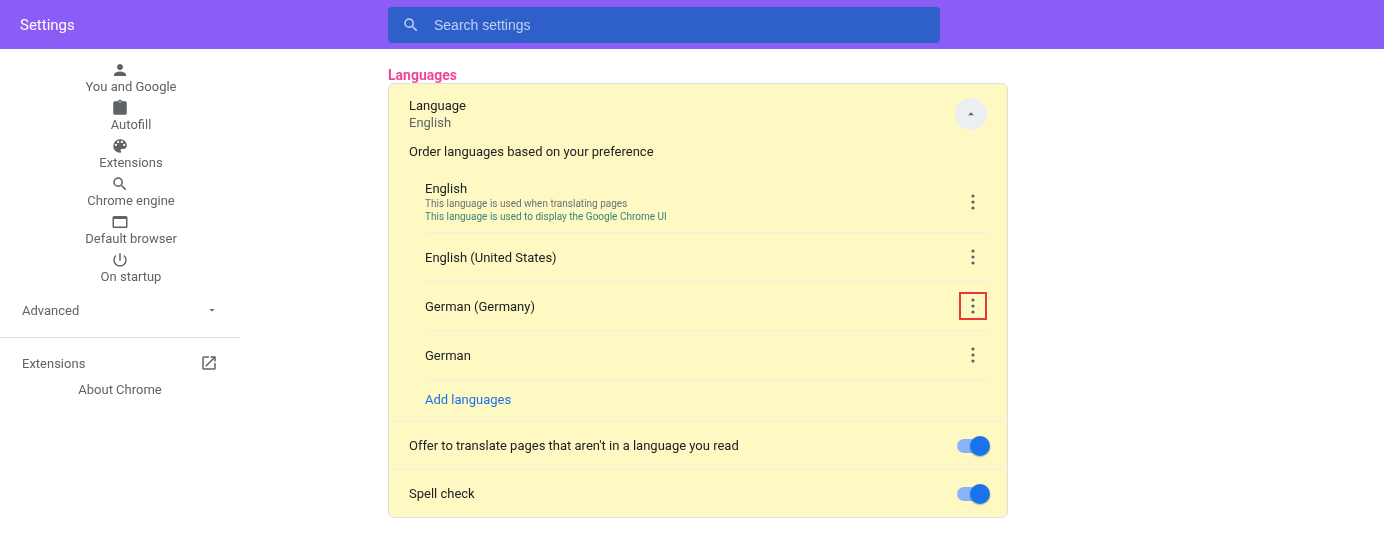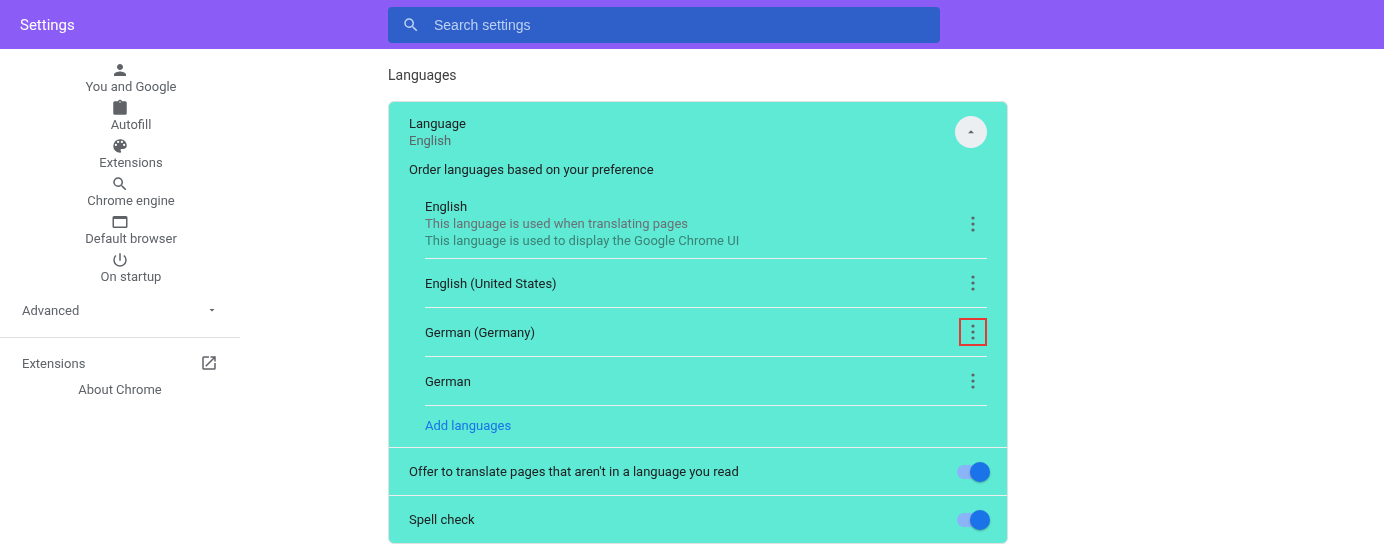--- a/index.html
+++ b/index.html
@@ -14,34 +14,34 @@
   .sidebar { width: 240px; padding-top: 12px; font-size: 13px; color: #5f6368; }
   .side-item { display: flex; align-items: center; height: 38px; padding: 0 22px; cursor: pointer; flex-direction: column; }
   .side-item svg { width: 18px; height: 18px; fill: #5f6368; flex-shrink: 0; }
   .side-item span { margin-left: 22px; }
   .adv-row { display: flex; align-items: center; justify-content: space-between; height: 42px; padding: 0 22px; cursor: pointer; }
   .adv-row svg { width: 12px; height: 12px; fill: #5f6368; }
   .divider { height: 1px; background: #e0e0e0; margin: 6px 0; }
   .ext-row { display: flex; align-items: center; justify-content: space-between; height: 38px; padding: 0 22px; cursor: pointer; }
   .ext-row svg { width: 18px; height: 18px; fill: #5f6368; }
   .main { flex: 1; padding: 18px 0 0 148px; }
-  .section-title { font-size: 14px; color: #404040; margin-bottom: 18px; font-weight: 400; }
-  .card { width: 620px; border: 1px solid #e0e0e0; border-radius: 6px; background: #5eead4; }
+  .section-title { font-size: 14px; color: #ec4899; font-weight: 700; }
+  .card { width: 620px; border: 1px solid #e0e0e0; border-radius: 6px; background: #fef9c3; }
   .card-row { padding: 14px 20px; position: relative; }
   .lang-header { display: flex; align-items: center; justify-content: space-between; }
   .lang-title { font-size: 13px; color: #202124; }
   .lang-sub { font-size: 13px; color: #5f6368; margin-top: 2px; }
   .collapse-btn { width: 32px; height: 32px; border-radius: 50%; background: #eceff1; display: flex; align-items: center; justify-content: center; cursor: pointer; }
   .collapse-btn svg { width: 14px; height: 14px; fill: #5f6368; }
   .order-text { font-size: 13px; color: #202124; padding: 0 20px 12px 20px; }
   .lang-list { padding: 0 20px 0 36px; }
   .lang-item { display: flex; align-items: center; justify-content: space-between; padding: 10px 0; border-bottom: 1px solid #eee; position: relative; }
   .lang-item:last-of-type { border-bottom: none; }
   .lang-txt { font-size: 13px; color: #202124; }
-  .lang-desc { font-size: 13px; color: #6b7075; margin-top: 2px; }
+  .lang-desc { font-size: 10px; color: #6b7075; margin-top: 2px; }
   .lang-desc.teal { color: #3c8276; }
   .more-btn { width: 28px; height: 28px; display: flex; align-items: center; justify-content: center; cursor: pointer; flex-shrink: 0; }
   .more-btn svg { width: 4px; height: 16px; fill: #5f6368; }
   .highlight { border: 2px solid #e53935; }
   .add-lang { font-size: 13px; color: #1a73e8; padding: 12px 0 14px 0; cursor: pointer; }
   .toggle-row { display: flex; align-items: center; justify-content: space-between; padding: 16px 20px; border-top: 1px solid #eee; font-size: 13px; }
   .toggle { width: 30px; height: 14px; background: #8ab4f8; border-radius: 7px; position: relative; cursor: pointer; }
   .toggle::after { content: ""; position: absolute; right: -3px; top: -3px; width: 20px; height: 20px; background: #1a73e8; border-radius: 50%; box-shadow: 0 1px 2px rgba(0,0,0,.3); }
 </style>
 </head>

